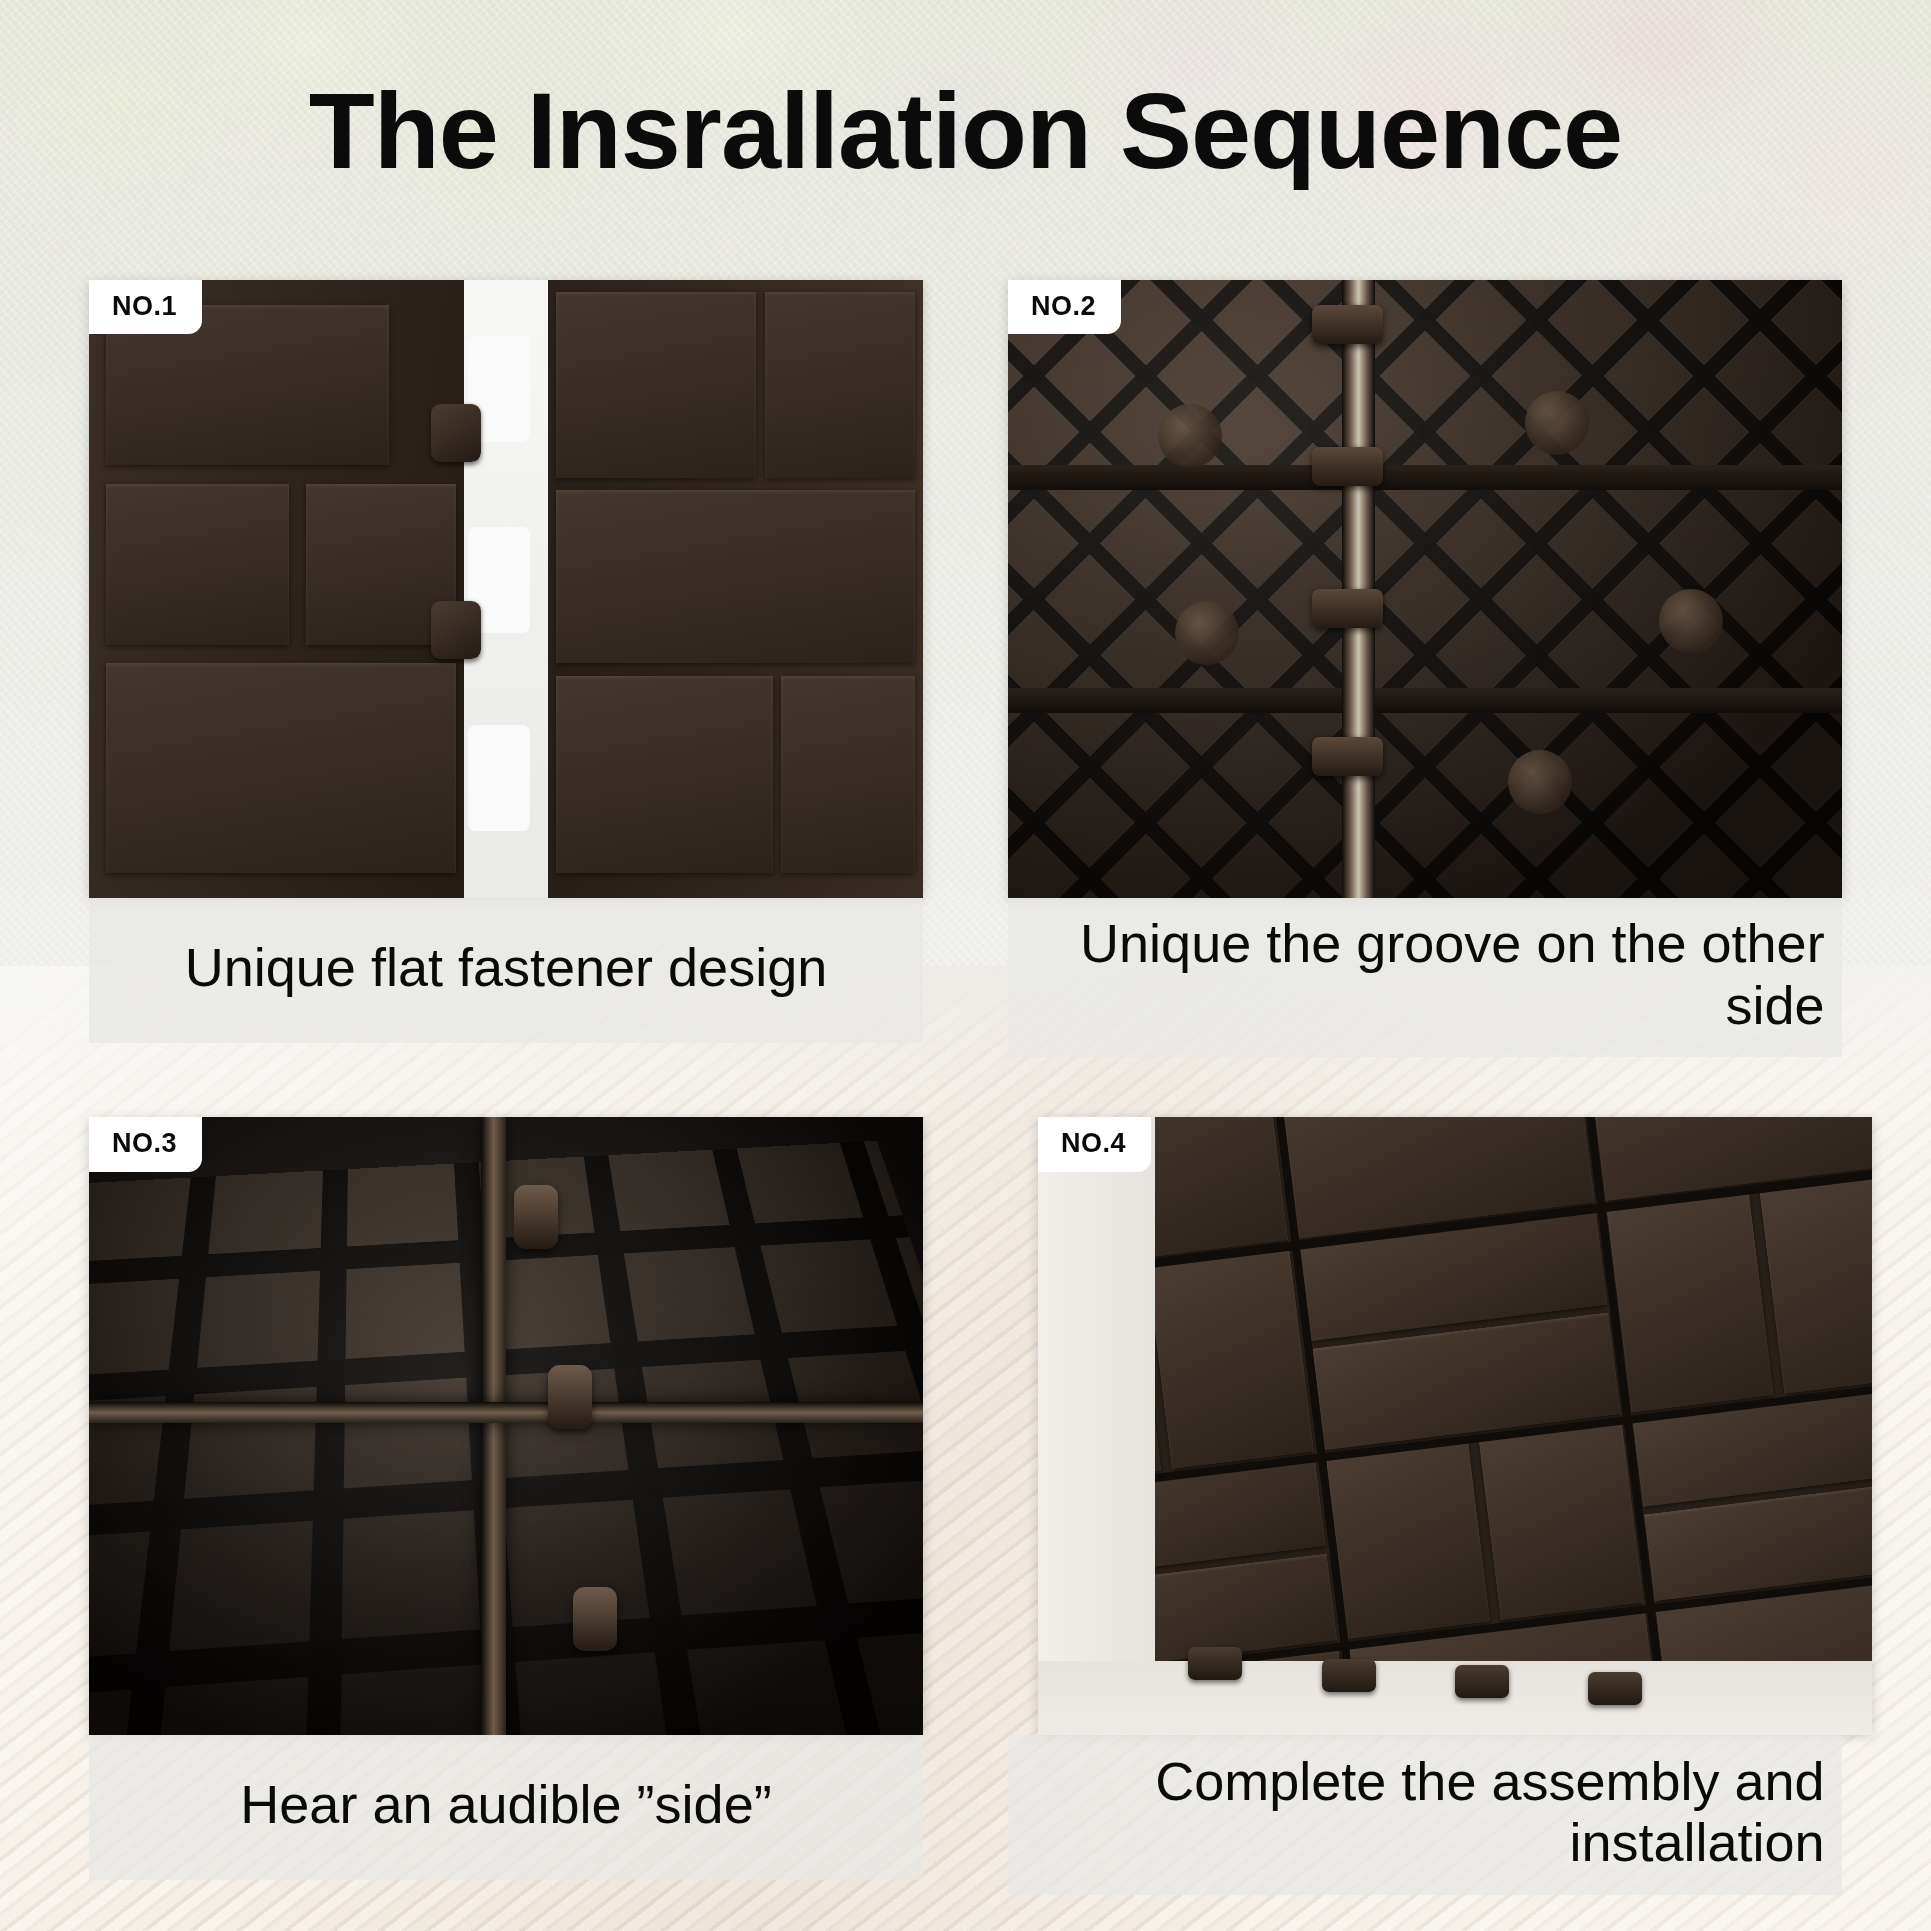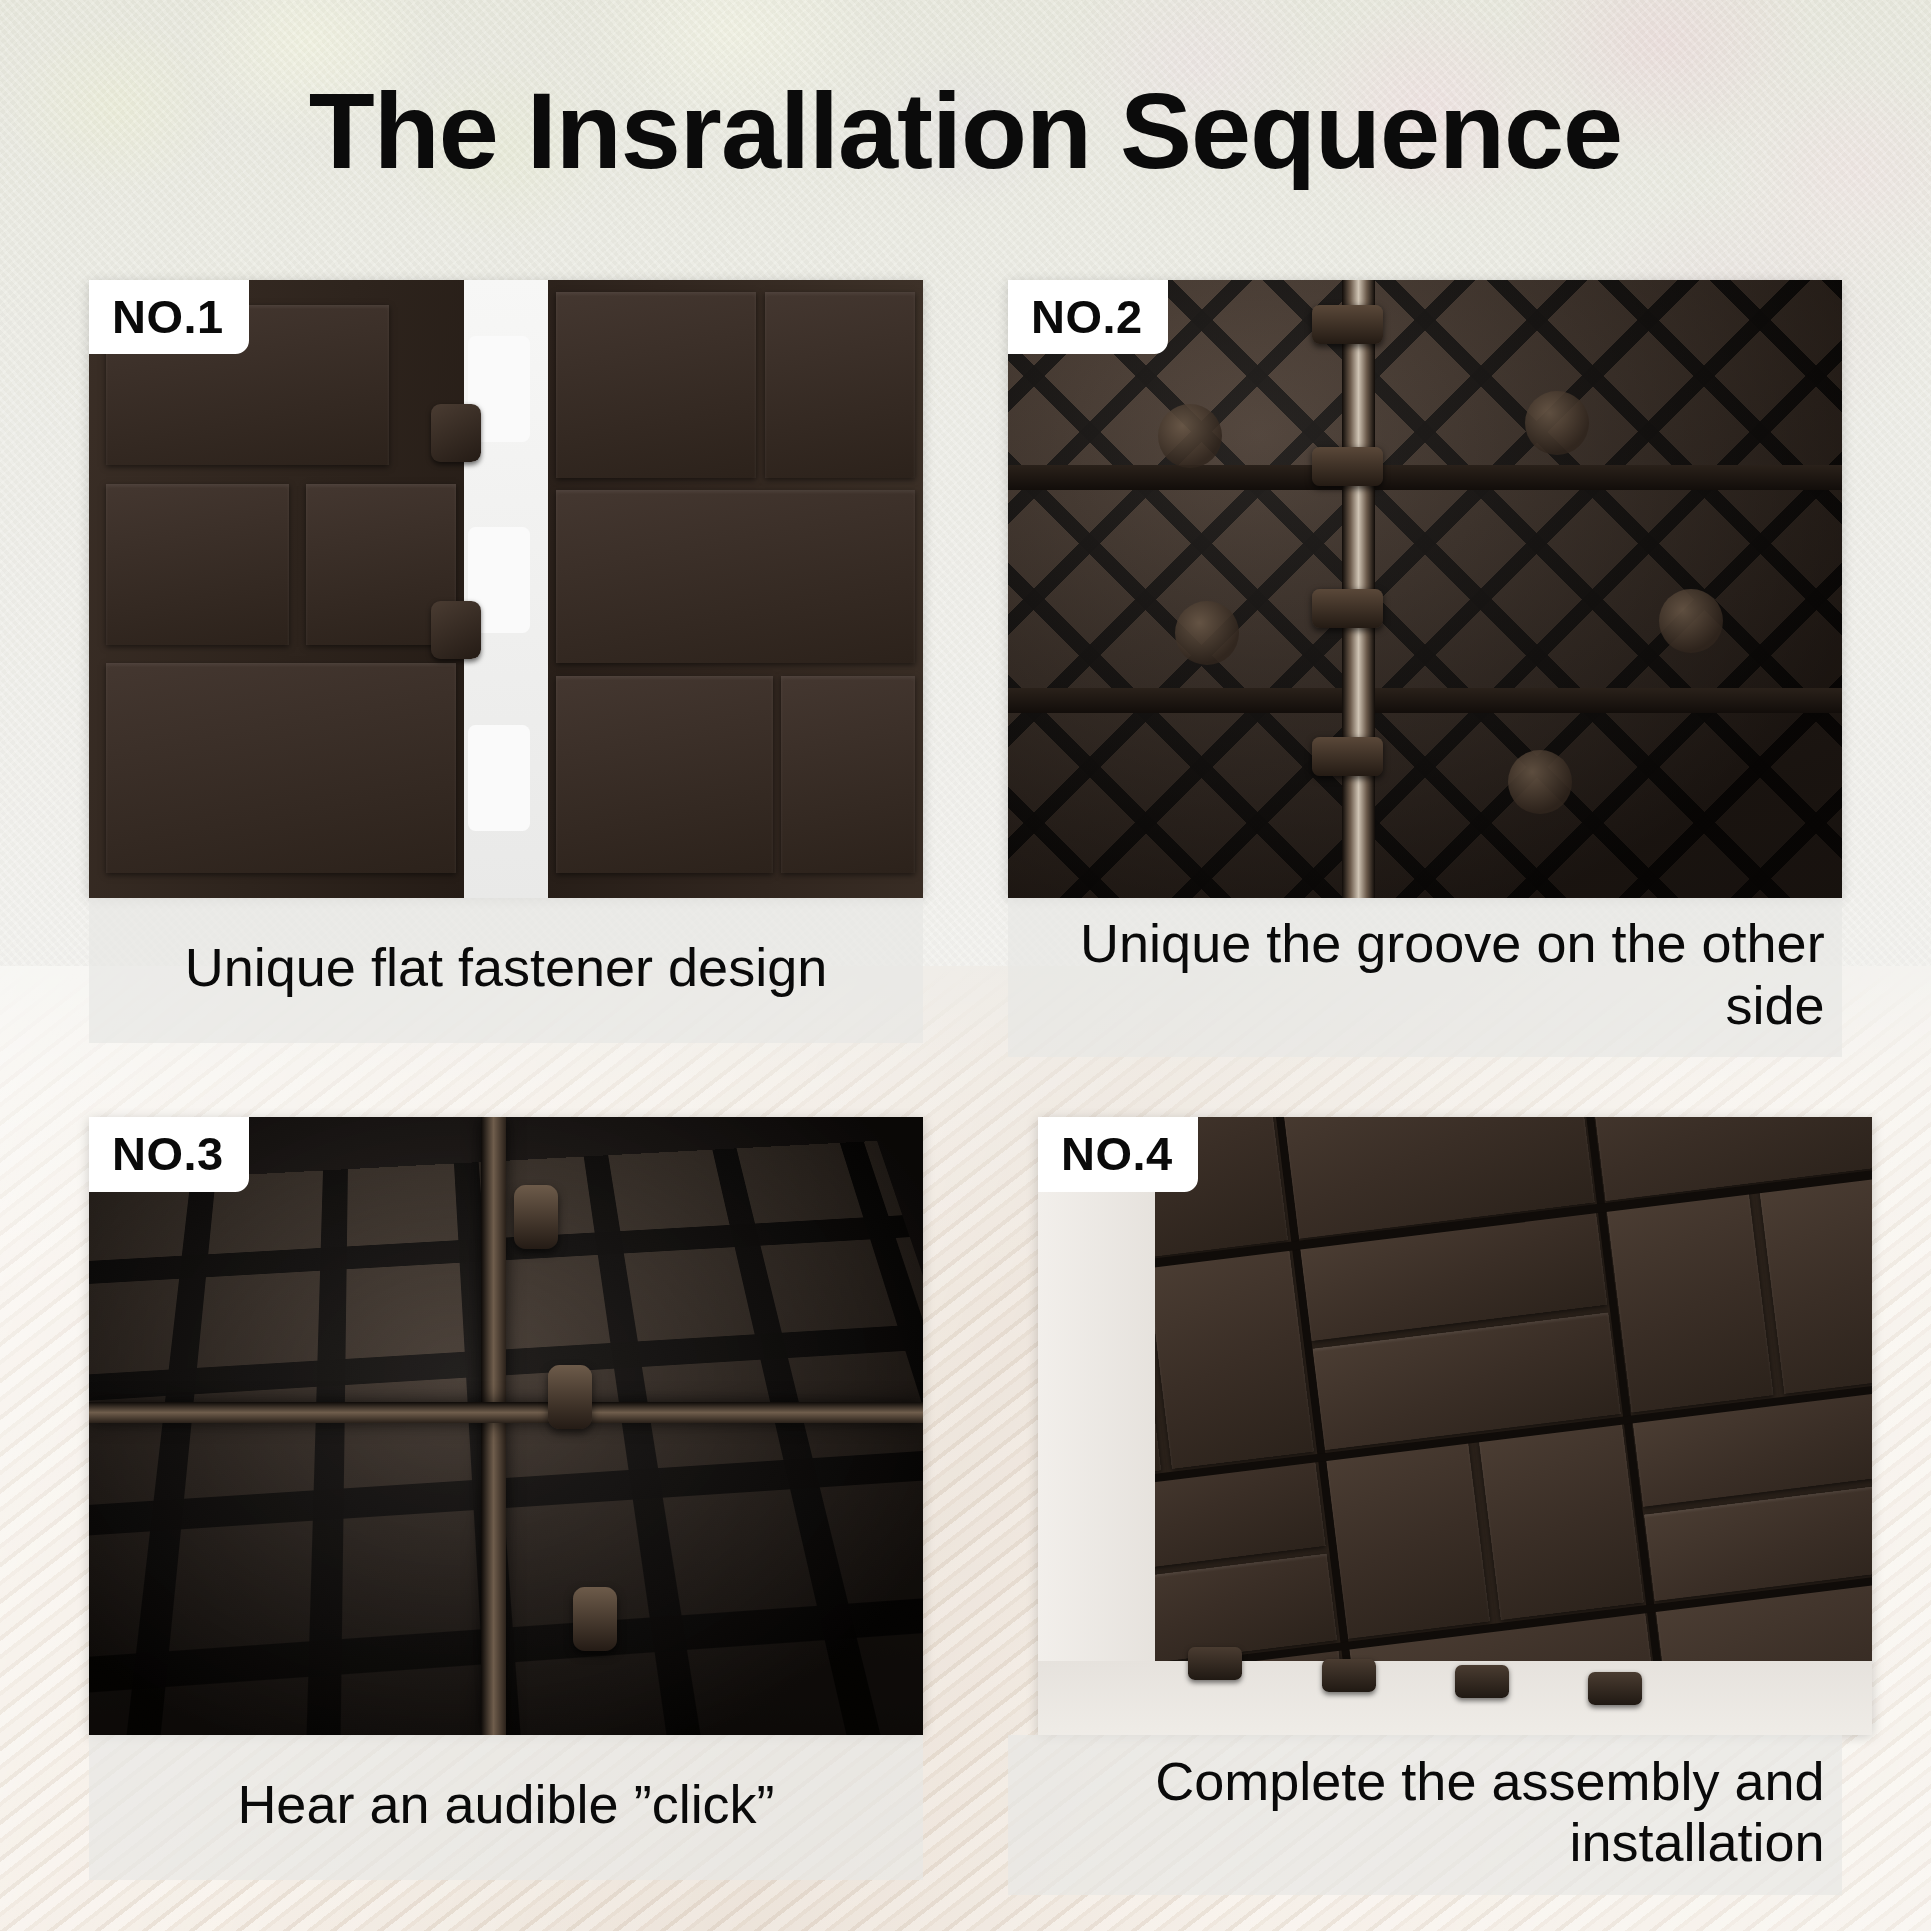--- a/index.html
+++ b/index.html
@@ -103,21 +103,21 @@
     width:100%; height:618px;
     overflow:hidden;
     background:#2a211c;
     box-shadow:0 1.9px 11.6px rgba(0,0,0,.18);
   }
 
   .badge {
     position:absolute; left:0; top:0; z-index:6;
     background:#ffffff;
     color:#0a0a0a;
-    font-size:47px;
+    font-size:27px;
     font-weight:700;
     letter-spacing:0.5px;
     padding:12.6px 25px 14.5px 23px;
     border-radius:0 0 13.5px 0;
     line-height:1;
     text-align:center;
   }
 
   .caption {
     position:relative;
@@ -292,21 +292,21 @@
 
         <div class="postA" style="left:47%;top:0;width:25px;height:100%;"></div>
         <div class="postB" style="left:0;top:46%;width:100%;height:21px;background:linear-gradient(180deg,#0d0a08,#6f5d4c,#2a211a);"></div>
 
         <div class="knob" style="left:51%;top:11%;"></div>
         <div class="knob" style="left:55%;top:40%;"></div>
         <div class="knob" style="left:58%;top:76%;"></div>
 
         <div class="badge">NO.3</div>
       </div>
-      <div class="caption">Hear an audible ”click”</div>
+      <div class="caption">Hear an audible ”side”</div>
     </div>
 
     <div class="panel">
       <div class="photo p4">
         <div class="floor">
           <div class="tile" style="left:10%;top:4%;width:27%;height:20%;"></div>
           <div class="tile" style="left:38%;top:4%;width:27%;height:20%;"></div>
           <div class="tile" style="left:66%;top:4%;width:27%;height:20%;"></div>
 
           <div class="tile" style="left:10%;top:25%;width:13%;height:26%;"></div>

